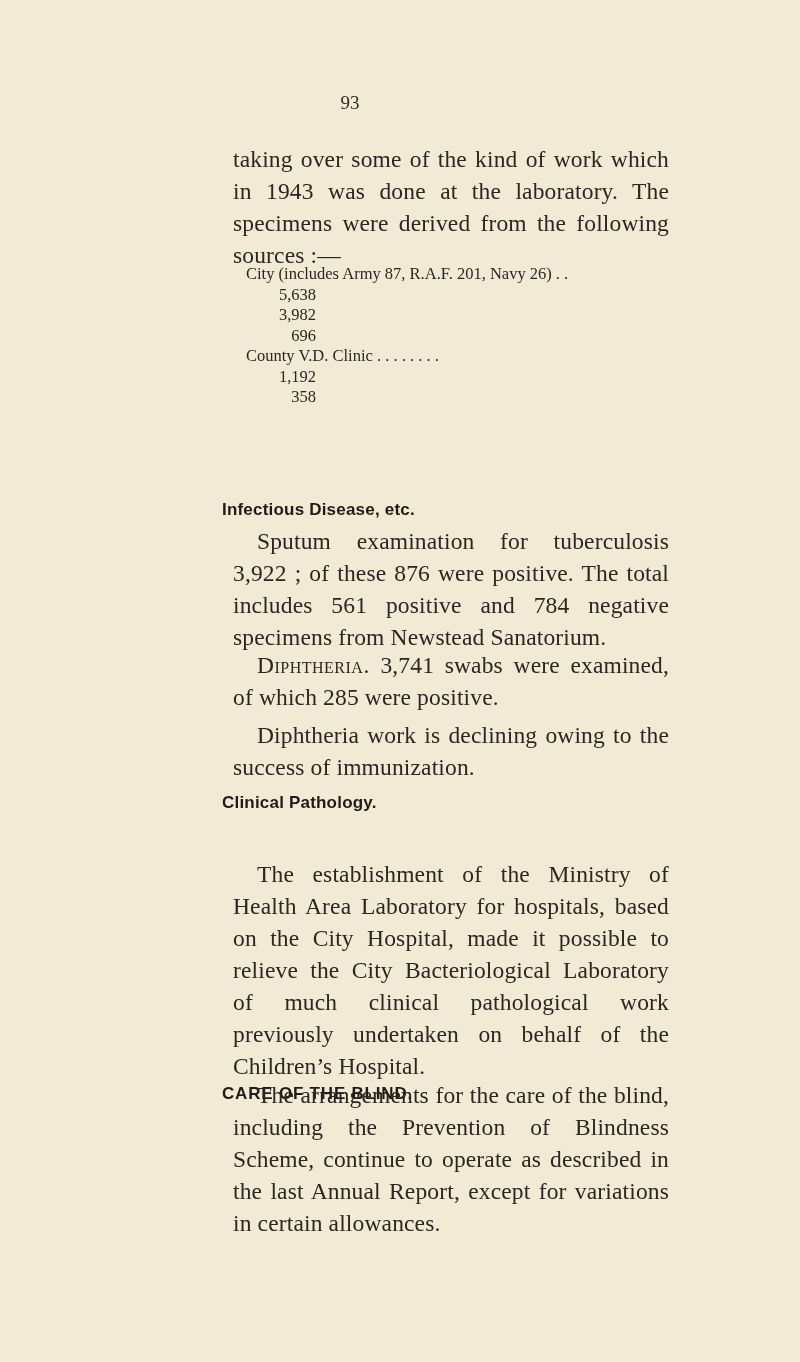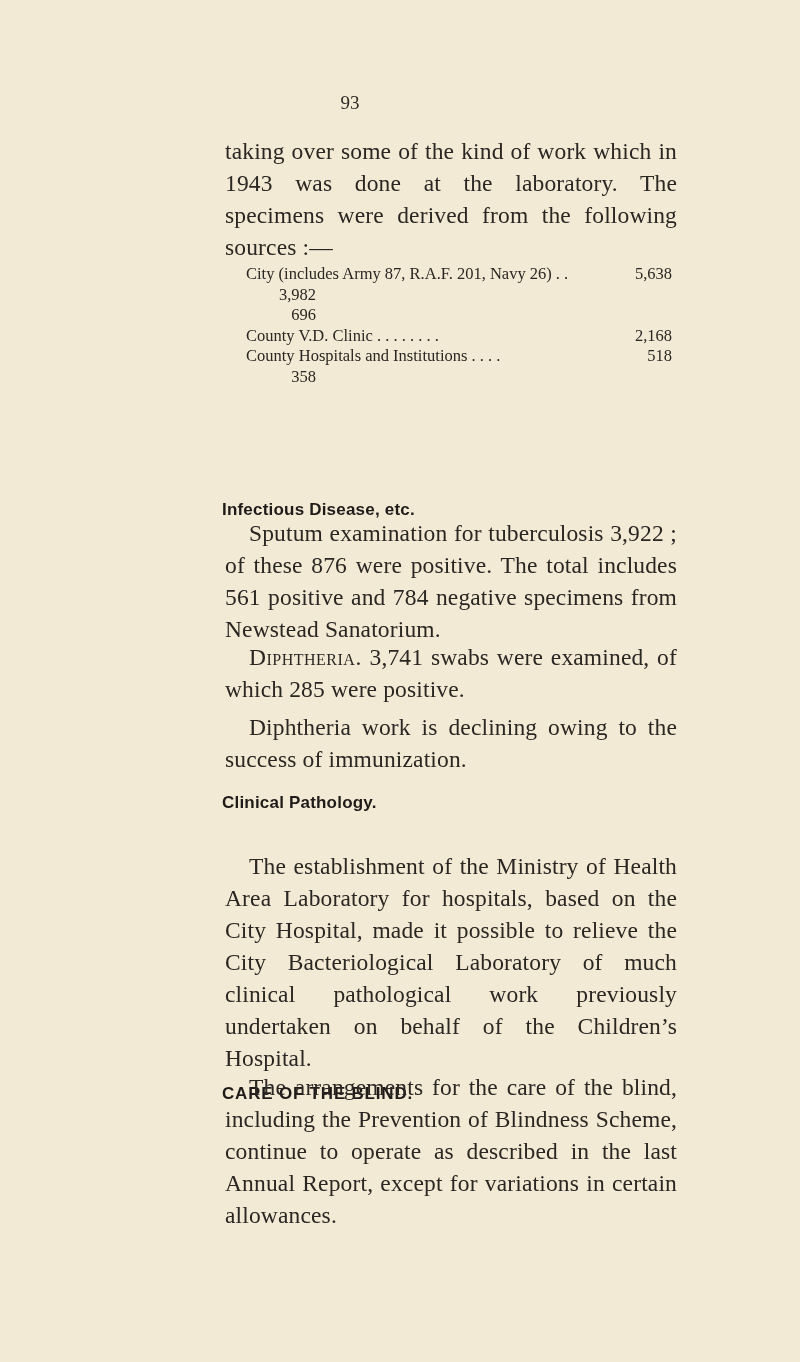--- a/index.html
+++ b/index.html
@@ -23,21 +23,21 @@
       text-align: center;
       font-size: 19px;
       color: #2f2a25;
     }
     .text-block {
       position: absolute;
       left: 221px;
       width: 460px;
     }
     .para {
-      margin: 4px;
+      margin: 12px;
       font-size: 23.5px;
       line-height: 32px;
       text-align: justify;
       letter-spacing: 0.15px;
     }
     .para.indent {
       text-indent: 24px;
     }
     .sc {
       font-variant: small-caps;
@@ -48,20 +48,21 @@
       left: 246px;
       top: 264px;
       width: 426px;
       font-size: 16.5px;
       line-height: 20.5px;
     }
     .src-row {
       display: flex;
       justify-content: space-between;
       white-space: nowrap;
+      flex-direction: column;
     }
     .src-label {
       flex: 1;
     }
     .src-value {
       width: 70px;
       text-align: right;
     }
     .heading {
       position: absolute;
@@ -93,25 +94,21 @@
       <span class="src-value">5,638</span>
     </div>
     <div class="src-row">
       <span class="src-value">3,982</span>
     </div>
     <div class="src-row">
       <span class="src-value">696</span>
     </div>
     <div class="src-row">
       <span class="src-label">County V.D. Clinic . .        . .        . .        . .</span>
-      <span class="src-value">2,168</span>
-    </div>
-    <div class="src-row">
-      <span class="src-label">County Hospitals and Institutions     . .        . .</span>
-      <span class="src-value">518</span>
+      <span class="src-value">1,192</span>
     </div>
     <div class="src-row">
       <span class="src-value">358</span>
     </div>
   </div>
 
   <div class="heading" style="top:500px;">Infectious Disease, etc.</div>
 
   <div class="text-block" style="top:513px;">
     <p class="para indent">Sputum examination for tuberculosis 3,922 ; of these 876 were positive. The total includes 561 positive and 784 negative specimens from Newstead Sanatorium.</p>

